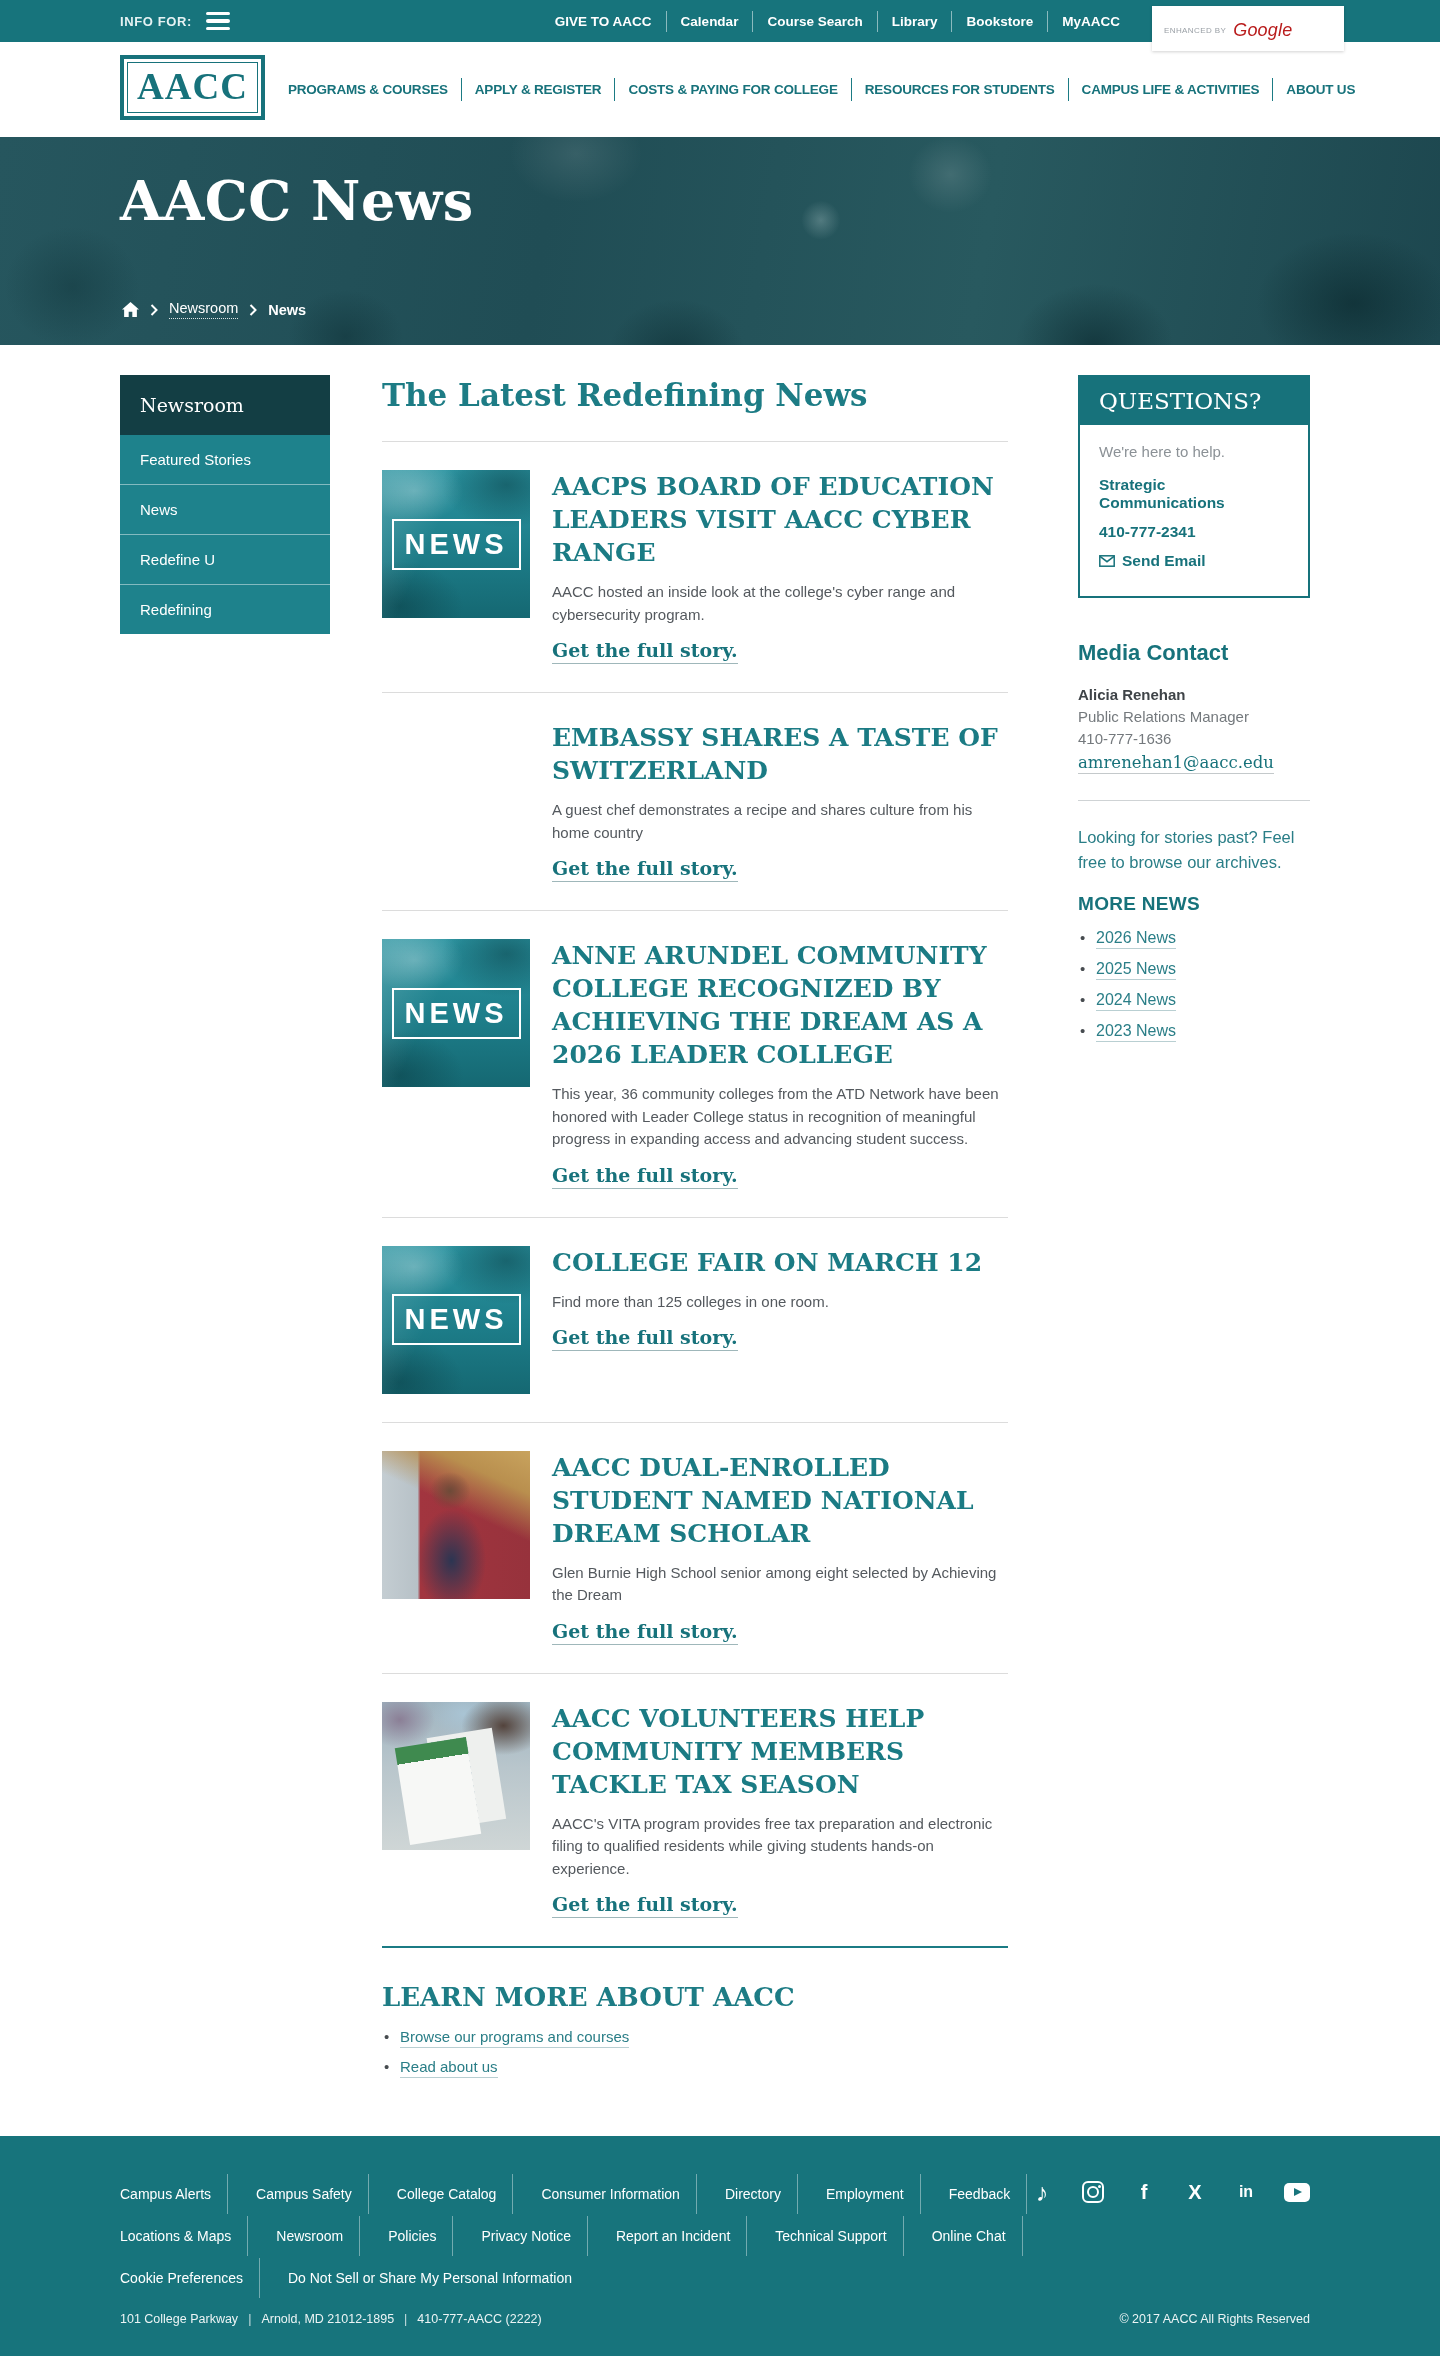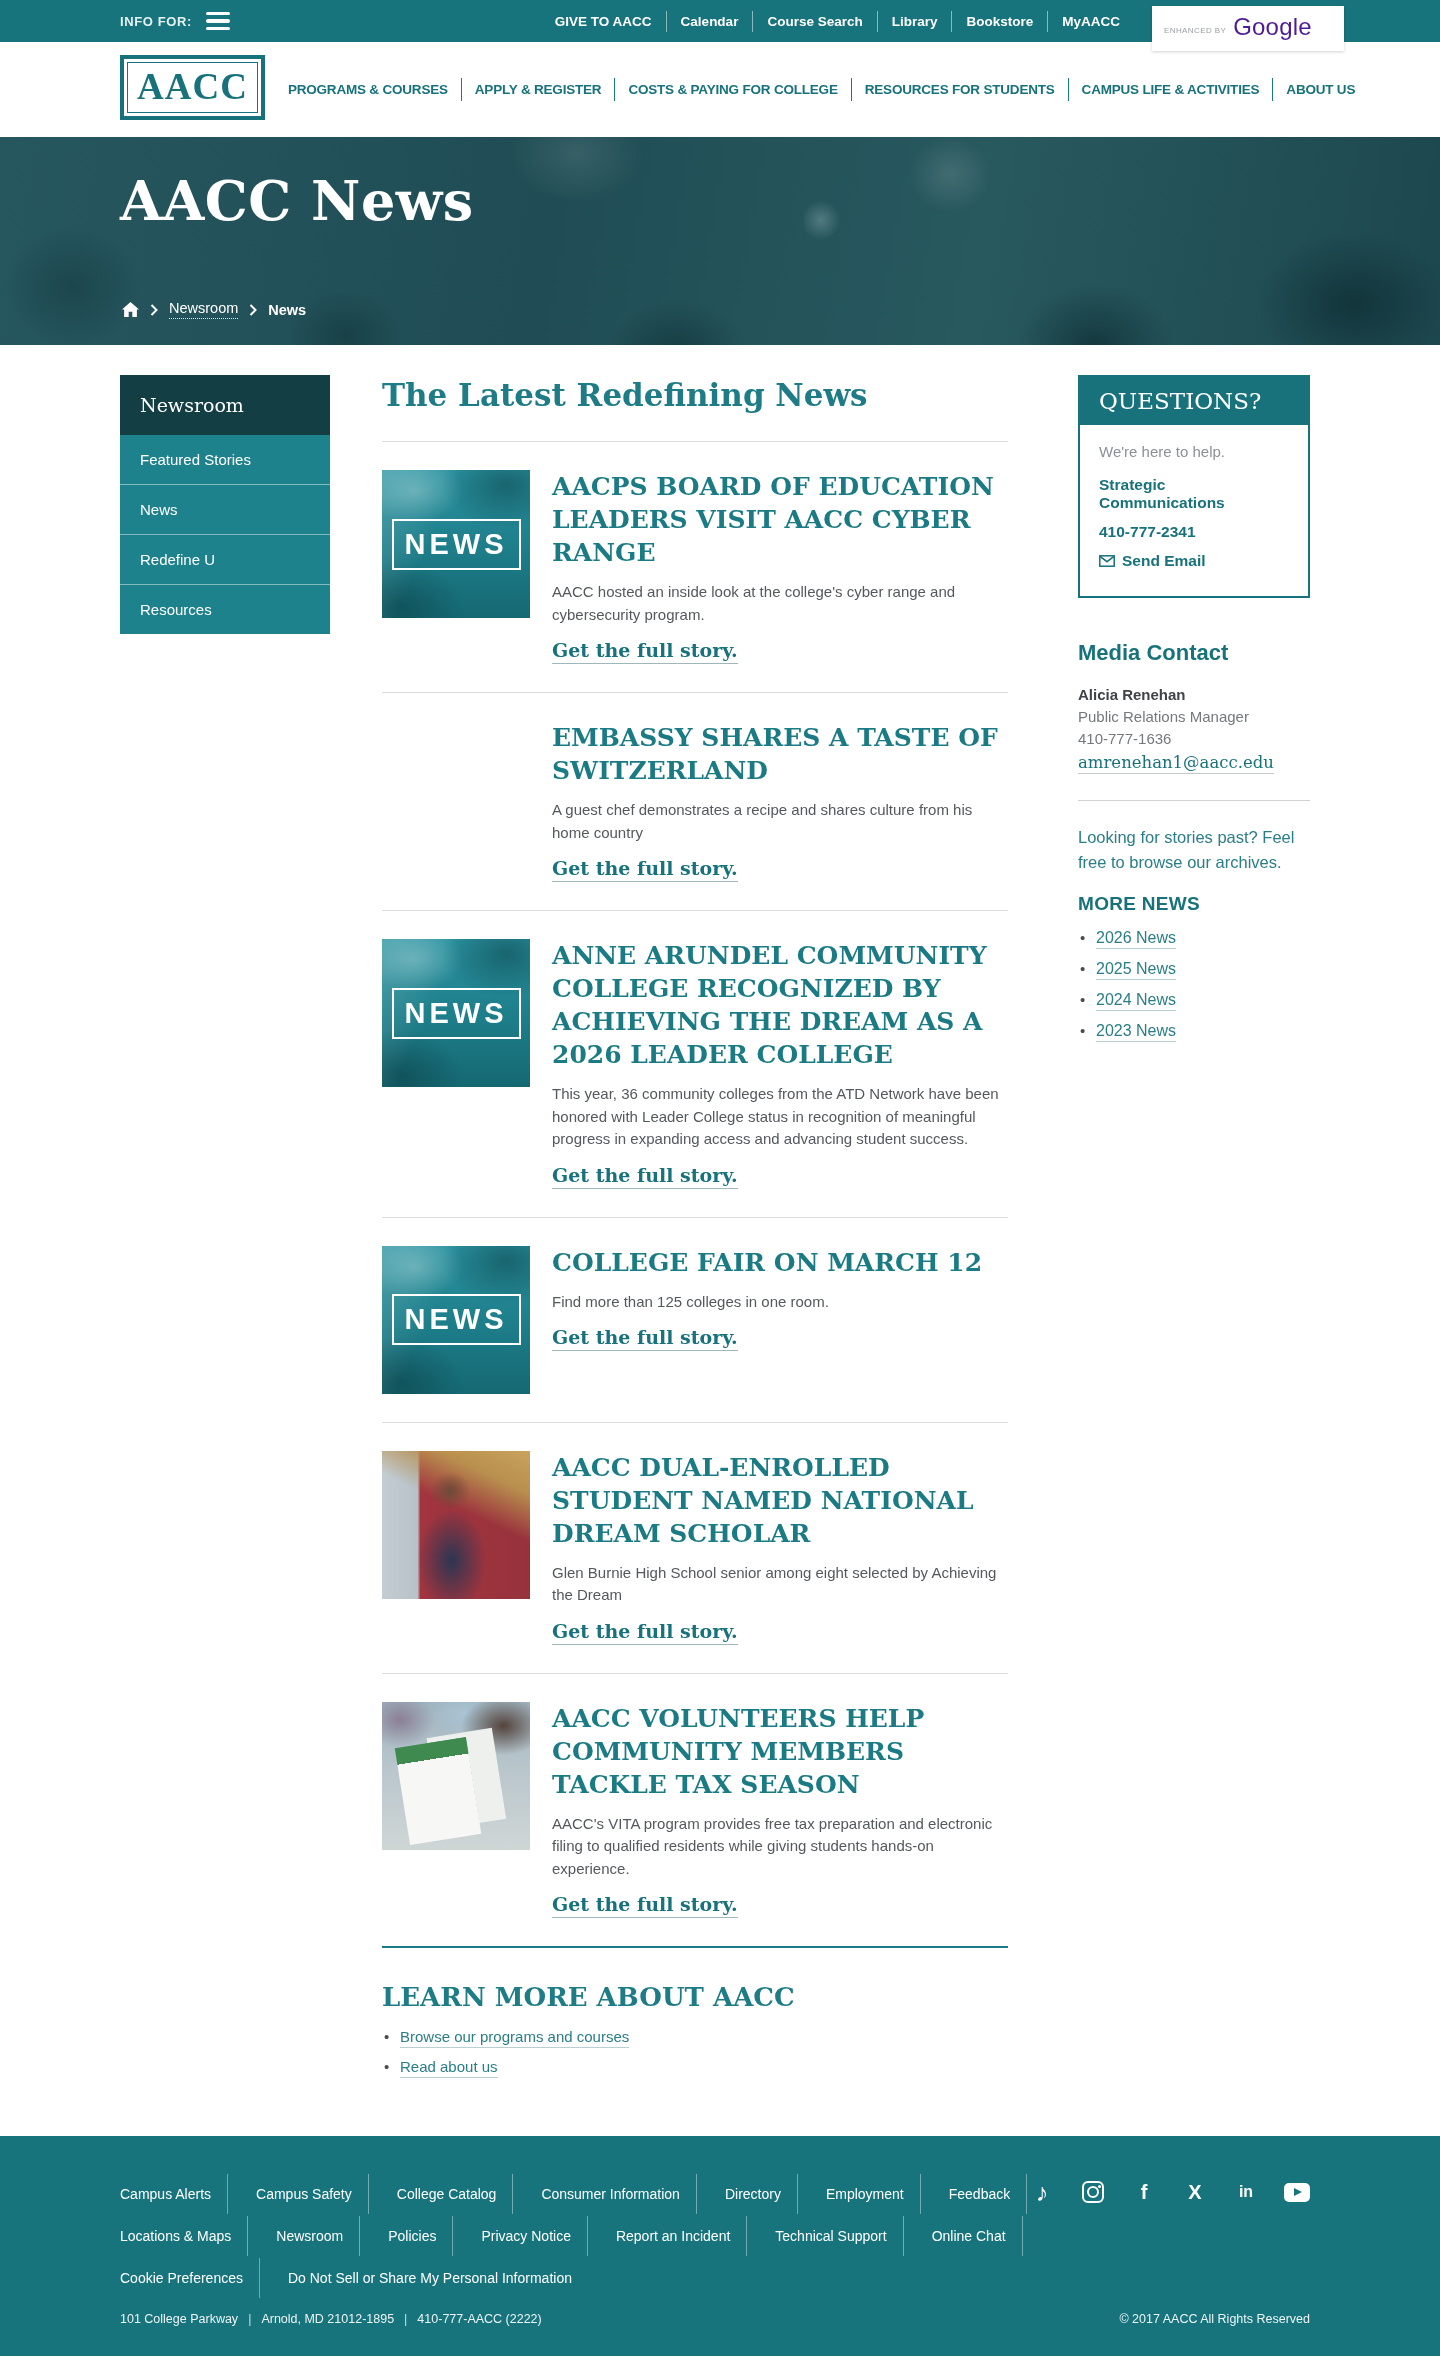--- a/index.html
+++ b/index.html
@@ -10,21 +10,21 @@
   
   .topbar{background:#17747c;height:42px;display:flex;align-items:center;padding:0 96px 0 120px;position:relative;z-index:6;}
   .info-for{color:#e6f2f3;font-size:13px;font-weight:bold;letter-spacing:.6px;}
   .hamburger{margin-left:14px;display:inline-flex;flex-direction:column;gap:4px;cursor:pointer;}
   .hamburger i{display:block;width:24px;height:3.5px;background:#fff;border-radius:2px;}
   .topbar-links{margin-left:auto;margin-right:210px;display:flex;align-items:center;}
   .tlink{color:#fff;font-size:13.5px;font-weight:600;padding:3px 14px;text-decoration:none;cursor:pointer;white-space:nowrap;}
   .tlink:not(:first-child){border-left:1px solid rgba(255,255,255,.5);}
   .gsearch{position:absolute;right:96px;top:6px;width:192px;height:45px;background:#fff;box-shadow:0 1px 3px rgba(0,0,0,.18);display:flex;align-items:flex-end;padding:0 0 12px 12px;box-sizing:border-box;cursor:text;}
   .gs-enh{font-size:8px;color:#9aa0a6;letter-spacing:.4px;margin-right:7px;line-height:1;padding-bottom:4px;}
-  .gs-google{font-size:24px;color:#4c1d95;letter-spacing:.2px;line-height:1;font-weight:500;}
+  .gs-google{font-size:18px;color:#b91c1c;letter-spacing:.2px;line-height:1;font-weight:500;font-style:italic;}
 
   
   .mainnav{background:#fff;height:95px;display:flex;align-items:center;padding:0 110px 0 120px;position:relative;z-index:5;}
   .logo-wrap{background:#fff;padding:6px 10px 10px 0;}
   .logo-box{border:4px solid #17727b;box-shadow:inset 0 0 0 3px #fff,inset 0 0 0 4px #17727b;color:#17727b;font-family:"Liberation Serif","DejaVu Serif",serif;font-weight:bold;font-size:37px;letter-spacing:1px;padding:9px 13px 11px;line-height:1;}
   .navlist{margin-left:auto;display:flex;align-items:center;list-style:none;padding:0;}
   .nitem{color:#17727b;font-size:13.5px;font-weight:bold;letter-spacing:-.2px;padding:4px 13px;white-space:nowrap;cursor:pointer;}
   .nitem:not(:first-child){border-left:1.5px solid #1b7b84;}
 
   
@@ -208,21 +208,21 @@
   </section>
 
   <div class="content">
 
     <aside class="leftnav">
       <div class="snav-header serif">Newsroom</div>
       <div class="snav-items">
           <div class="snav-item">Featured Stories</div>
           <div class="snav-item">News</div>
           <div class="snav-item">Redefine U</div>
-          <div class="snav-item">Resources</div>
+          <div class="snav-item">Redefining</div>
         </div>
     </aside>
 
     <main class="maincol">
       <h2 class="serif">The Latest Redefining News</h2>
       <hr class="top-divider">
       <div>
           <article class="story">
             <div class="thumb thumb-news">
               <div class="news-box"><span>NEWS</span></div>

